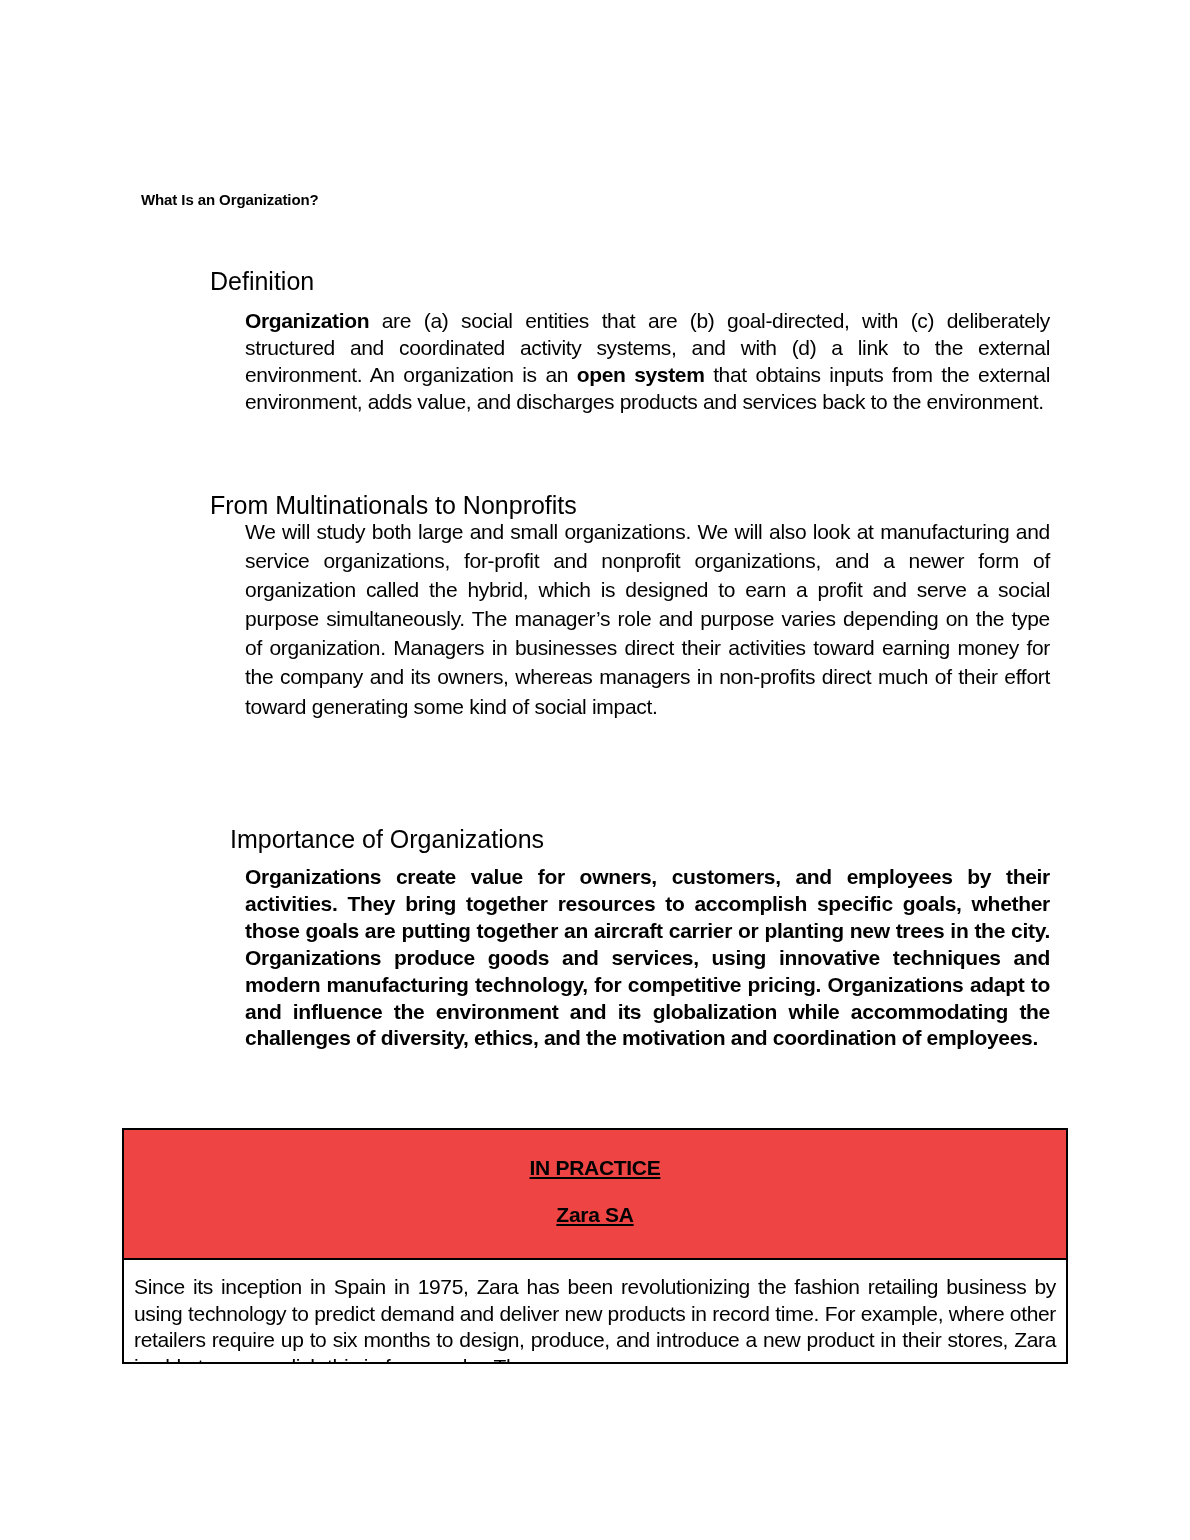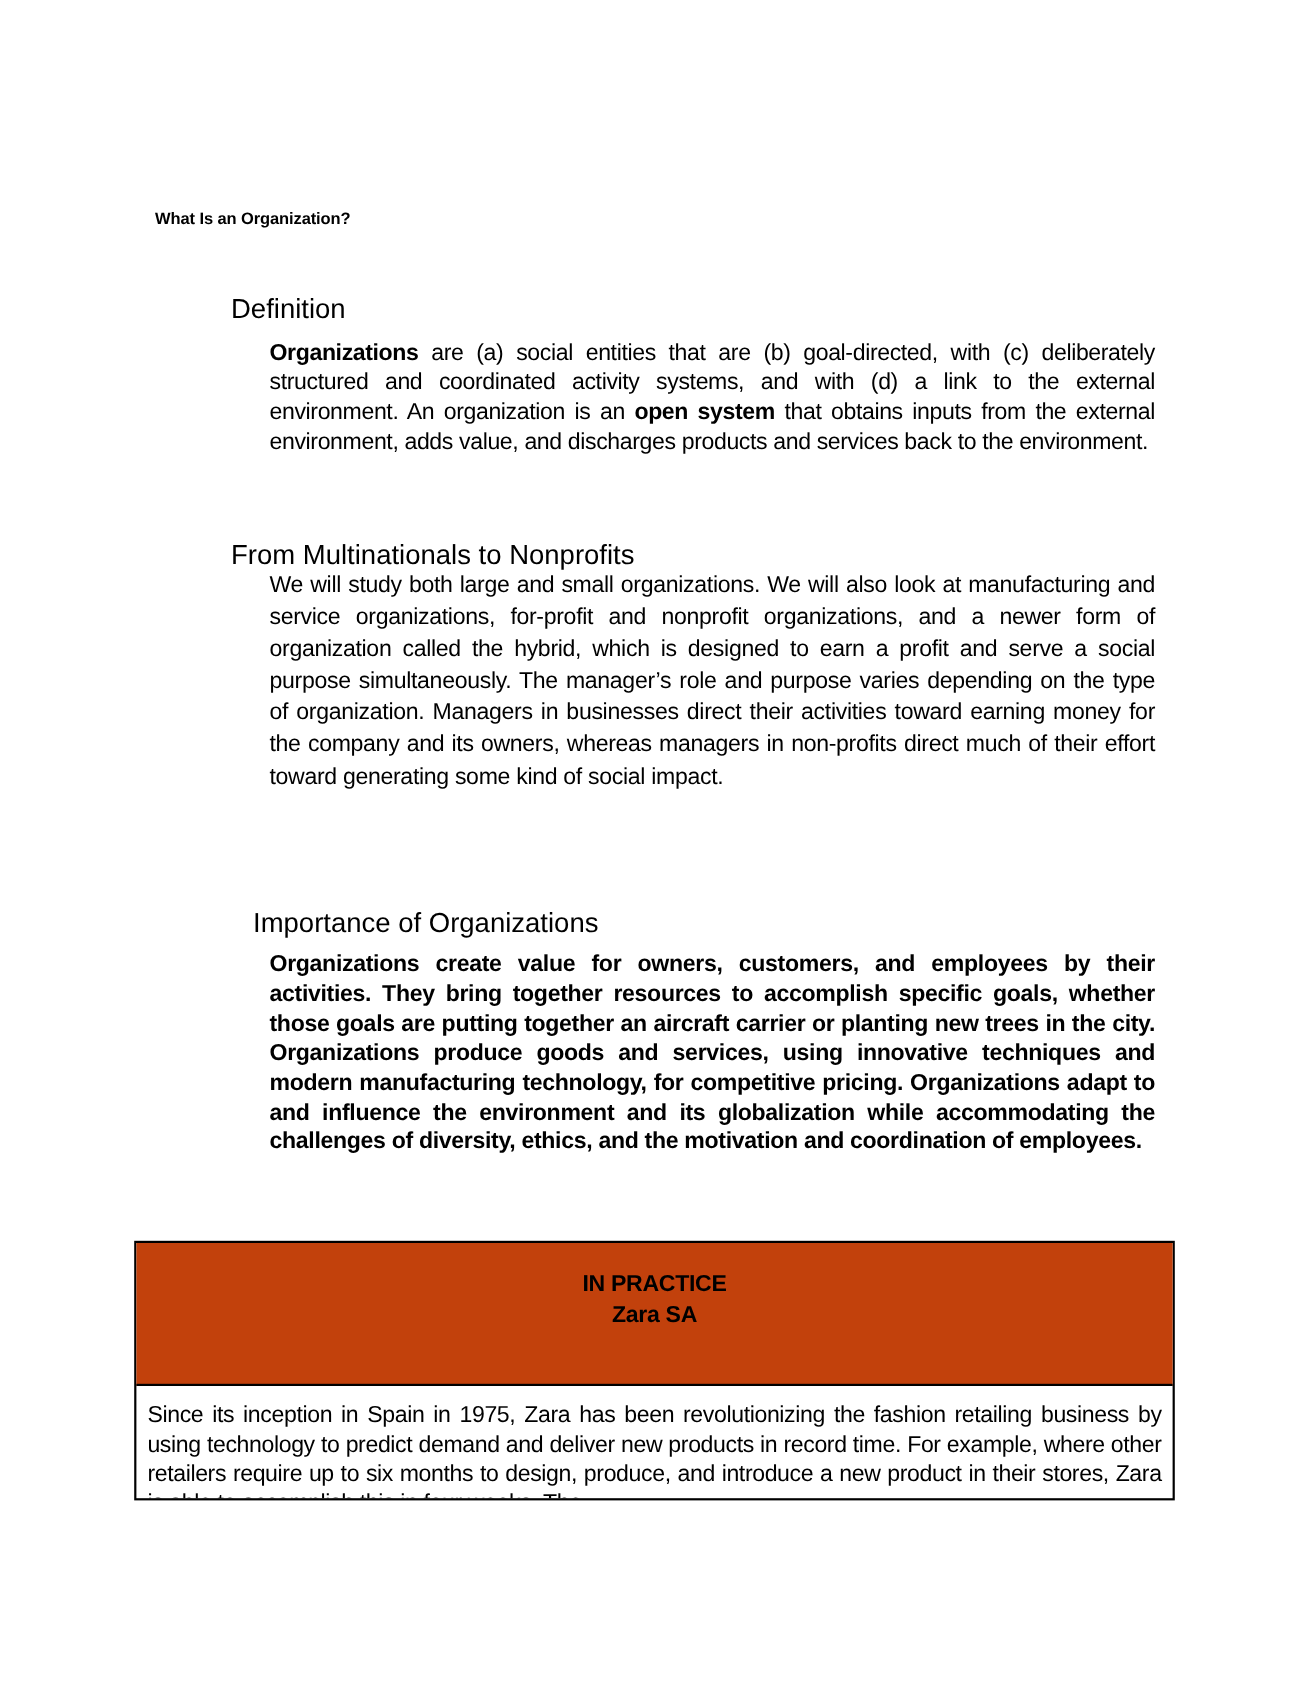--- a/index.html
+++ b/index.html
@@ -66,21 +66,21 @@
     .practice-label {
       font-size: 21px;
       font-weight: bold;
       line-height: 26px;
       letter-spacing: -0.3px;
     }
     .practice-title {
       font-size: 21px;
       font-weight: bold;
       line-height: 26px;
-      margin-top: 2px;
+      margin-top: 21px;
       letter-spacing: -0.3px;
     }
     .practice-body {
       padding: 14px 10px 0 10px;
       height: 102px;
       box-sizing: border-box;
       font-size: 21px;
       line-height: 26.5px;
       text-align: justify;
       letter-spacing: -0.35px;
@@ -88,34 +88,34 @@
     }
     .practice-body p { margin: 0; }
   </style>
 </head>
 <body>
 
 <div class="page-title">What Is an Organization?</div>
 
 <div id="sec1-heading" class="section-heading">Definition</div>
 <div id="sec1-body" class="section-body">
-  <p><b>Organizations</b><span> are (a) social entities that are (b) goal-directed, with (c) deliberately structured and coordinated activity systems, and with (d) a link to the external environment. An organization is an </span><b>open system</b><span> that obtains inputs from the external environment, adds value, and discharges products and services back to the environment.</span></p>
+  <p><b>Organization</b><span> are (a) social entities that are (b) goal-directed, with (c) deliberately structured and coordinated activity systems, and with (d) a link to the external environment. An organization is an </span><b>open system</b><span> that obtains inputs from the external environment, adds value, and discharges products and services back to the environment.</span></p>
 </div>
 
 <div id="sec2-heading" class="section-heading">From Multinationals to Nonprofits</div>
 <div id="sec2-body" class="section-body">
   <p>We will study both large and small organizations.  We will also look at manufacturing and service organizations, for-profit and nonprofit organizations, and a newer form of organization called the hybrid, which is designed to earn a profit and serve a social purpose simultaneously. The manager’s role and purpose varies depending on the type of organization. Managers in businesses direct their activities toward earning money for the company and its owners, whereas managers in non-profits direct much of their effort toward generating some kind of social impact.</p>
 </div>
 
 <div id="sec3-heading" class="section-heading">Importance of Organizations</div>
 <div id="sec3-body" class="section-body">
   <p>Organizations create value for owners, customers, and employees by their activities. They bring together resources to accomplish specific goals, whether those goals are putting together an aircraft carrier or planting new trees in the city.  Organizations produce goods and services, using innovative techniques and modern manufacturing technology, for competitive pricing.  Organizations adapt to and influence the environment and its globalization while accommodating the challenges of diversity, ethics, and the motivation and coordination of employees.</p>
 </div>
 
 <div class="practice-box">
-  <div class="practice-header" style="background: #c2410c;">
+  <div class="practice-header" style="background: #ef4444; text-decoration: underline;">
     <div class="practice-label">IN PRACTICE</div>
     <div class="practice-title">Zara SA</div>
   </div>
   <div class="practice-body">
     <p>Since its inception in Spain in 1975, Zara has been revolutionizing the fashion retailing business by using technology to predict demand and deliver new products in record time. For example, where other retailers require up to six months to design, produce, and introduce a new product in their stores, Zara is able to accomplish this in four weeks. The</p>
   </div>
 </div>
 
 </body></html>

